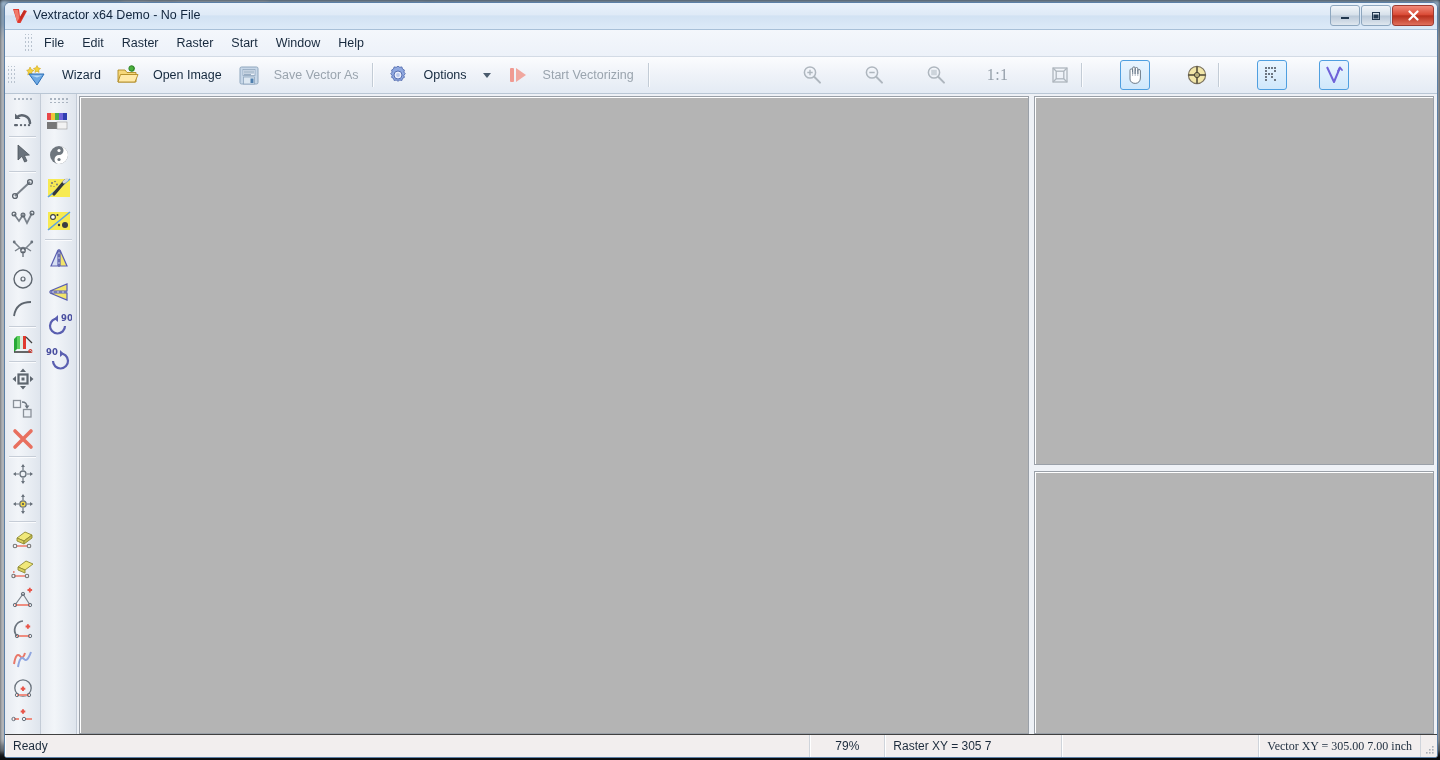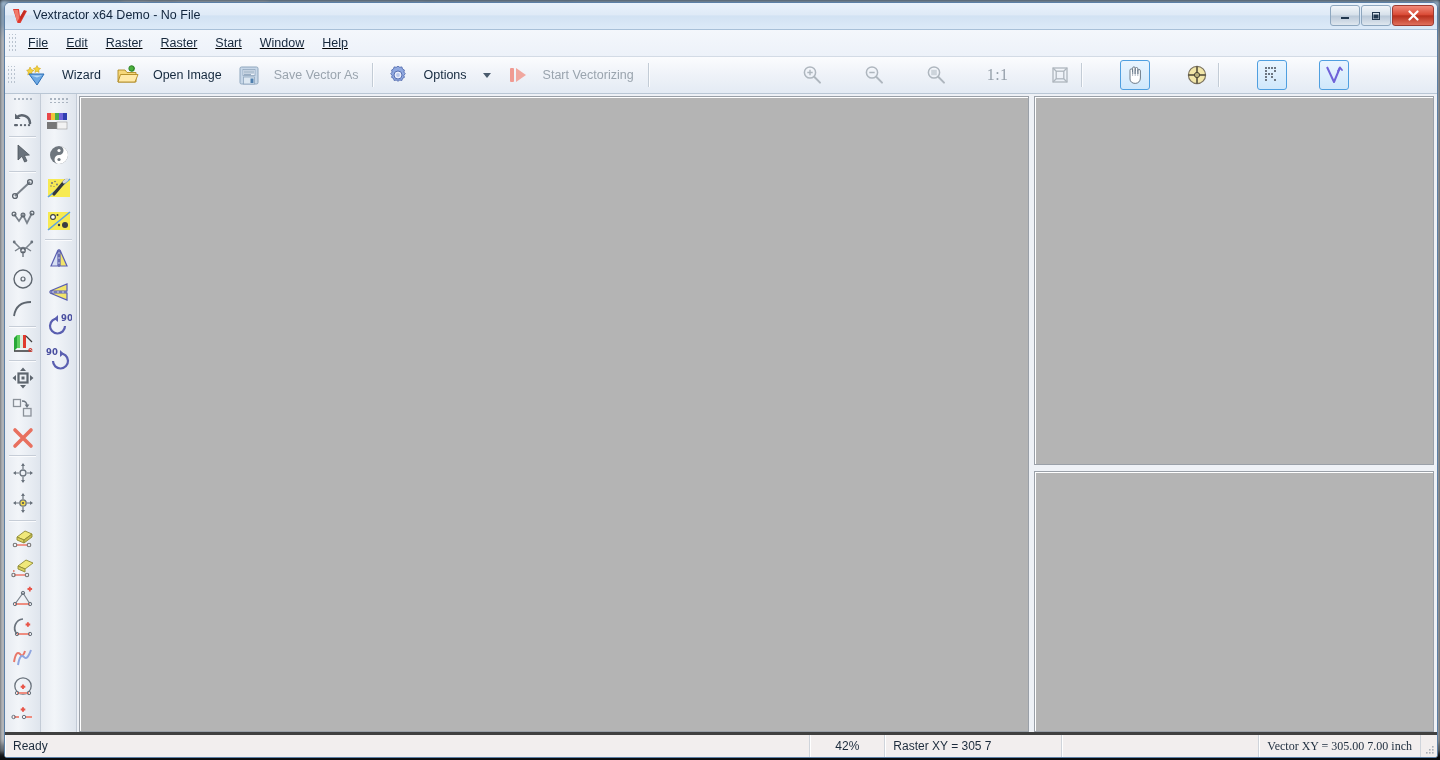--- a/index.html
+++ b/index.html
@@ -55,21 +55,21 @@
     width:40px;border-color:#9c3b31;
     background:linear-gradient(180deg,#f08a7a 0%,#da4b36 46%,#b82f1c 52%,#e0705c 100%);
     color:#fff;font-weight:bold;font-size:12px;
   }
   .winbtn svg{display:block;}
 
   
   #menubar{
     height:26px;flex:0 0 26px;display:flex;align-items:center;
     background:linear-gradient(180deg,#f4f7fc 0%,#edf2f9 100%);
-    border-bottom:1px solid #d3dbe5;padding-left:4px;text-decoration:underline;
+    border-bottom:1px solid #d3dbe5;padding-left:20px;
   }
   .grip{width:8px;height:18px;margin-right:2px;
         background-image:radial-gradient(#b9c3cf 40%,transparent 41%);
         background-size:3px 4px;background-position:2px 2px;}
   .menu-item{
     font-size:12.5px;color:#17293d;padding:4px 9px;border-radius:3px;cursor:default;
   }
 
   
   #toolbar{
@@ -113,21 +113,21 @@
   
   #rightdock{width:400px;flex:0 0 400px;display:flex;flex-direction:column;background:#eef1f6;padding:2px 3px 0 0;}
   .dockpane{background:#b4b4b4;border:1px solid #9aa0a8;box-shadow:inset 1px 1px 0 #fff;}
   #pane-top{height:367px;flex:0 0 367px;}
   #hsplit{height:6px;flex:0 0 6px;background:#eef1f6;cursor:row-resize;}
   #pane-bottom{flex:1 1 auto;}
 
   
   #statusbar{
     height:22px;flex:0 0 22px;display:flex;align-items:stretch;
-    background:#f2eeee;border-top:3px solid #404040;font-size:12px;color:#1c2b3c;
+    background:#f2eeee;border-top:1px solid #404040;font-size:12px;color:#1c2b3c;
   }
   .sb-cell{display:flex;align-items:center;padding:0 8px;border-right:1px solid #cfd4db;
            box-shadow:1px 0 0 #ffffff inset;}
   #sb-ready{flex:1 1 auto;}
   #sb-zoom{width:58px;justify-content:center;}
   #sb-raster{width:160px;}
   #sb-mid{width:180px;}
   #sb-vector{flex:0 0 auto;font-family:Liberation Serif, serif;}
   #sb-grip{width:14px;display:flex;align-items:flex-end;justify-content:flex-end;padding:0 2px 2px 0;}
 </style>
@@ -610,21 +610,21 @@
 
     <div id="rightdock">
       <div id="pane-top" class="dockpane"></div>
       <div id="hsplit"></div>
       <div id="pane-bottom" class="dockpane"></div>
     </div>
   </div>
 
   <div id="statusbar">
     <div class="sb-cell" id="sb-ready">Ready</div>
-    <div class="sb-cell" id="sb-zoom">42%</div>
+    <div class="sb-cell" id="sb-zoom">79%</div>
     <div class="sb-cell" id="sb-raster">Raster XY =  305    7</div>
     <div class="sb-cell" id="sb-mid"></div>
     <div class="sb-cell" id="sb-vector">Vector XY = 305.00  7.00 inch</div>
     <div id="sb-grip">
       <svg width="11" height="11" viewBox="0 0 11 11">
         <g fill="#a9b0b8">
           <rect x="8" y="2" width="1.6" height="1.6"></rect>
           <rect x="5" y="5" width="1.6" height="1.6"></rect>
             <rect x="8" y="5" width="1.6" height="1.6"></rect>
           <rect x="2" y="8" width="1.6" height="1.6"></rect>

